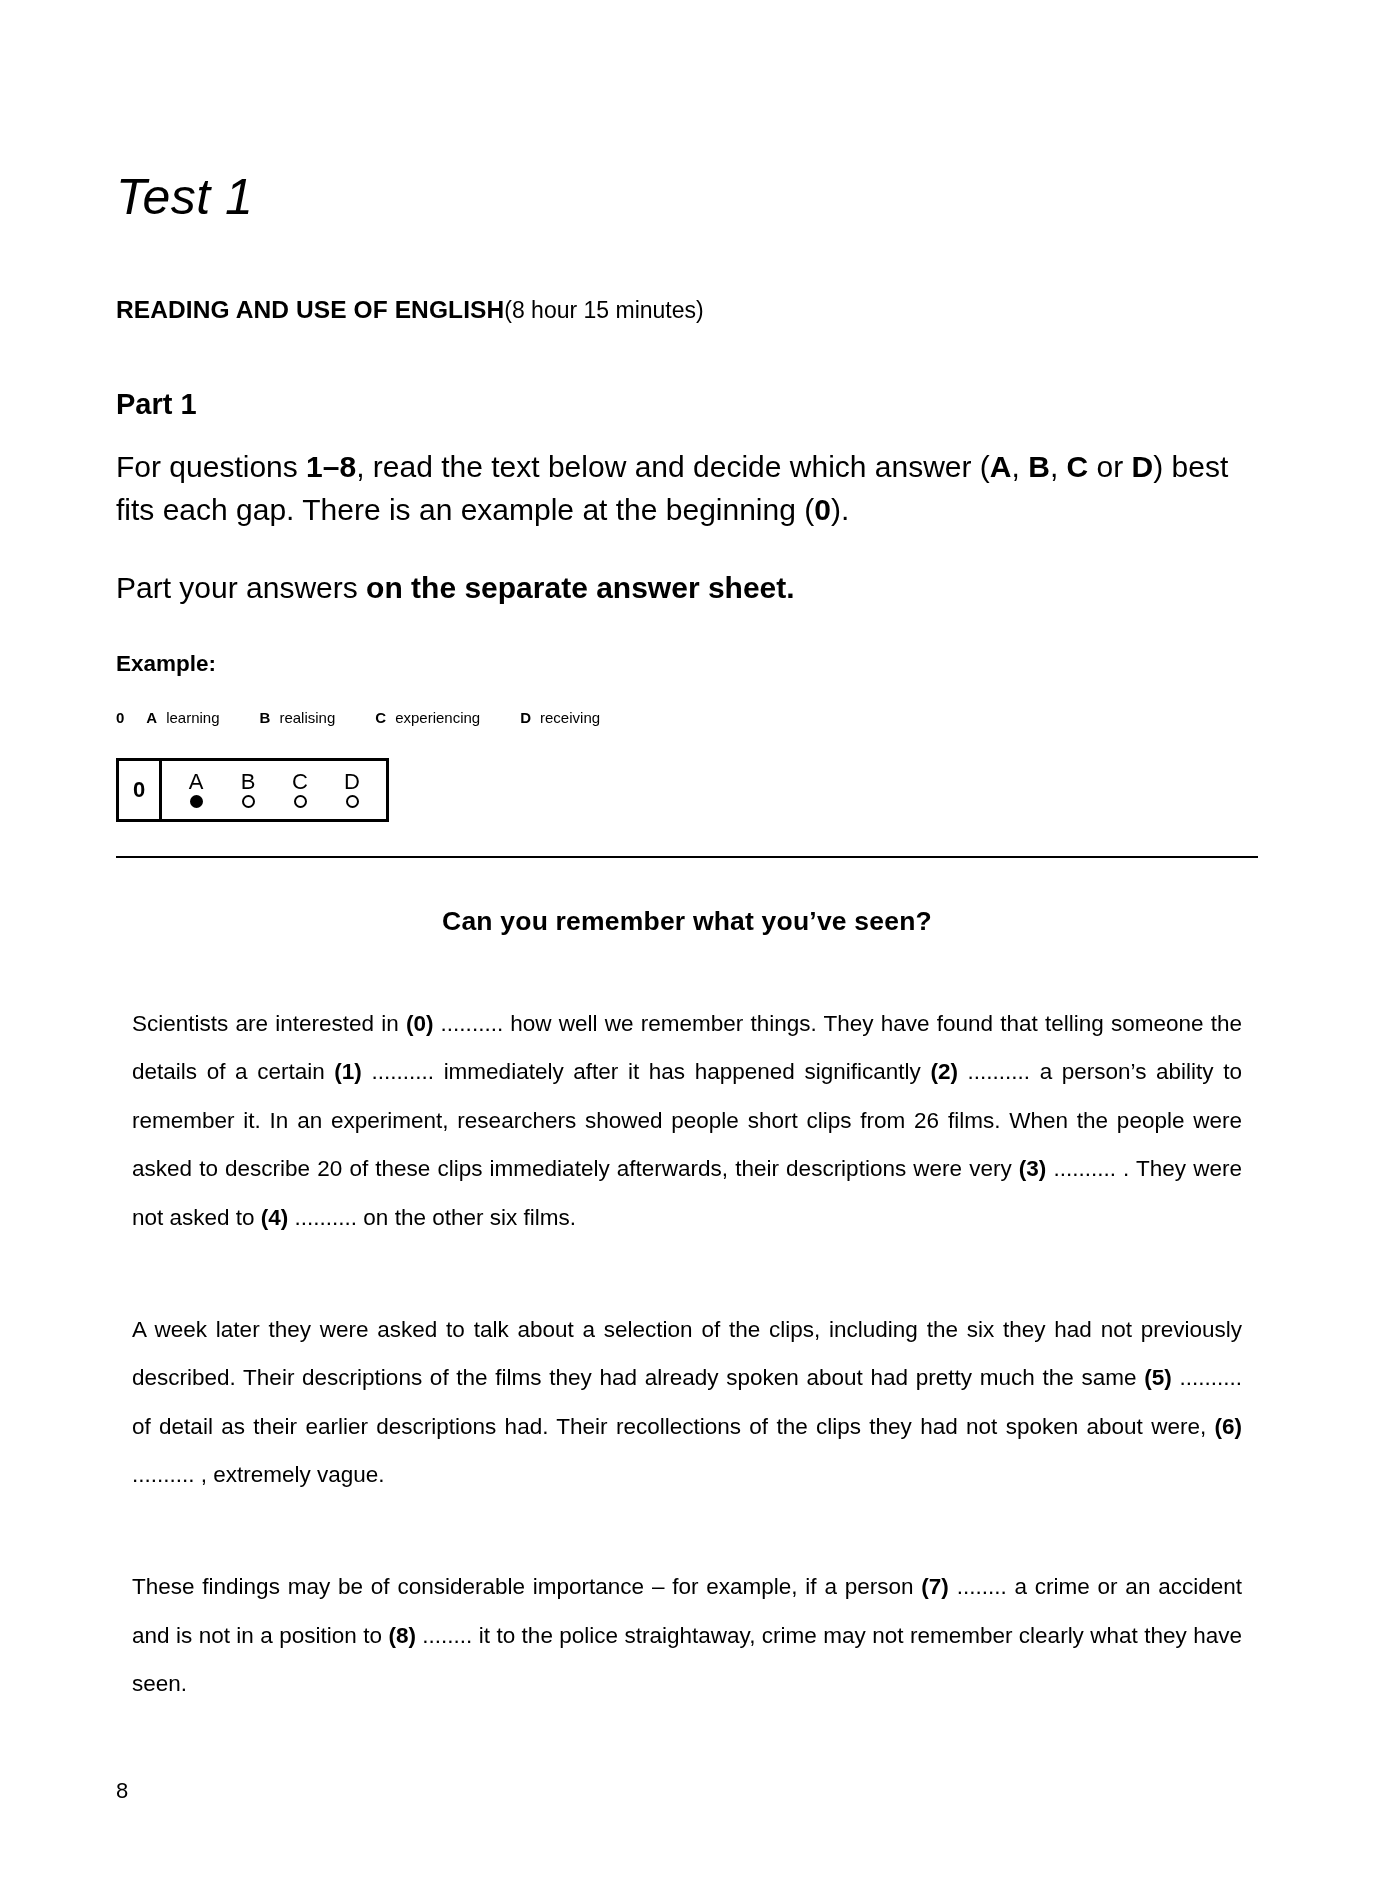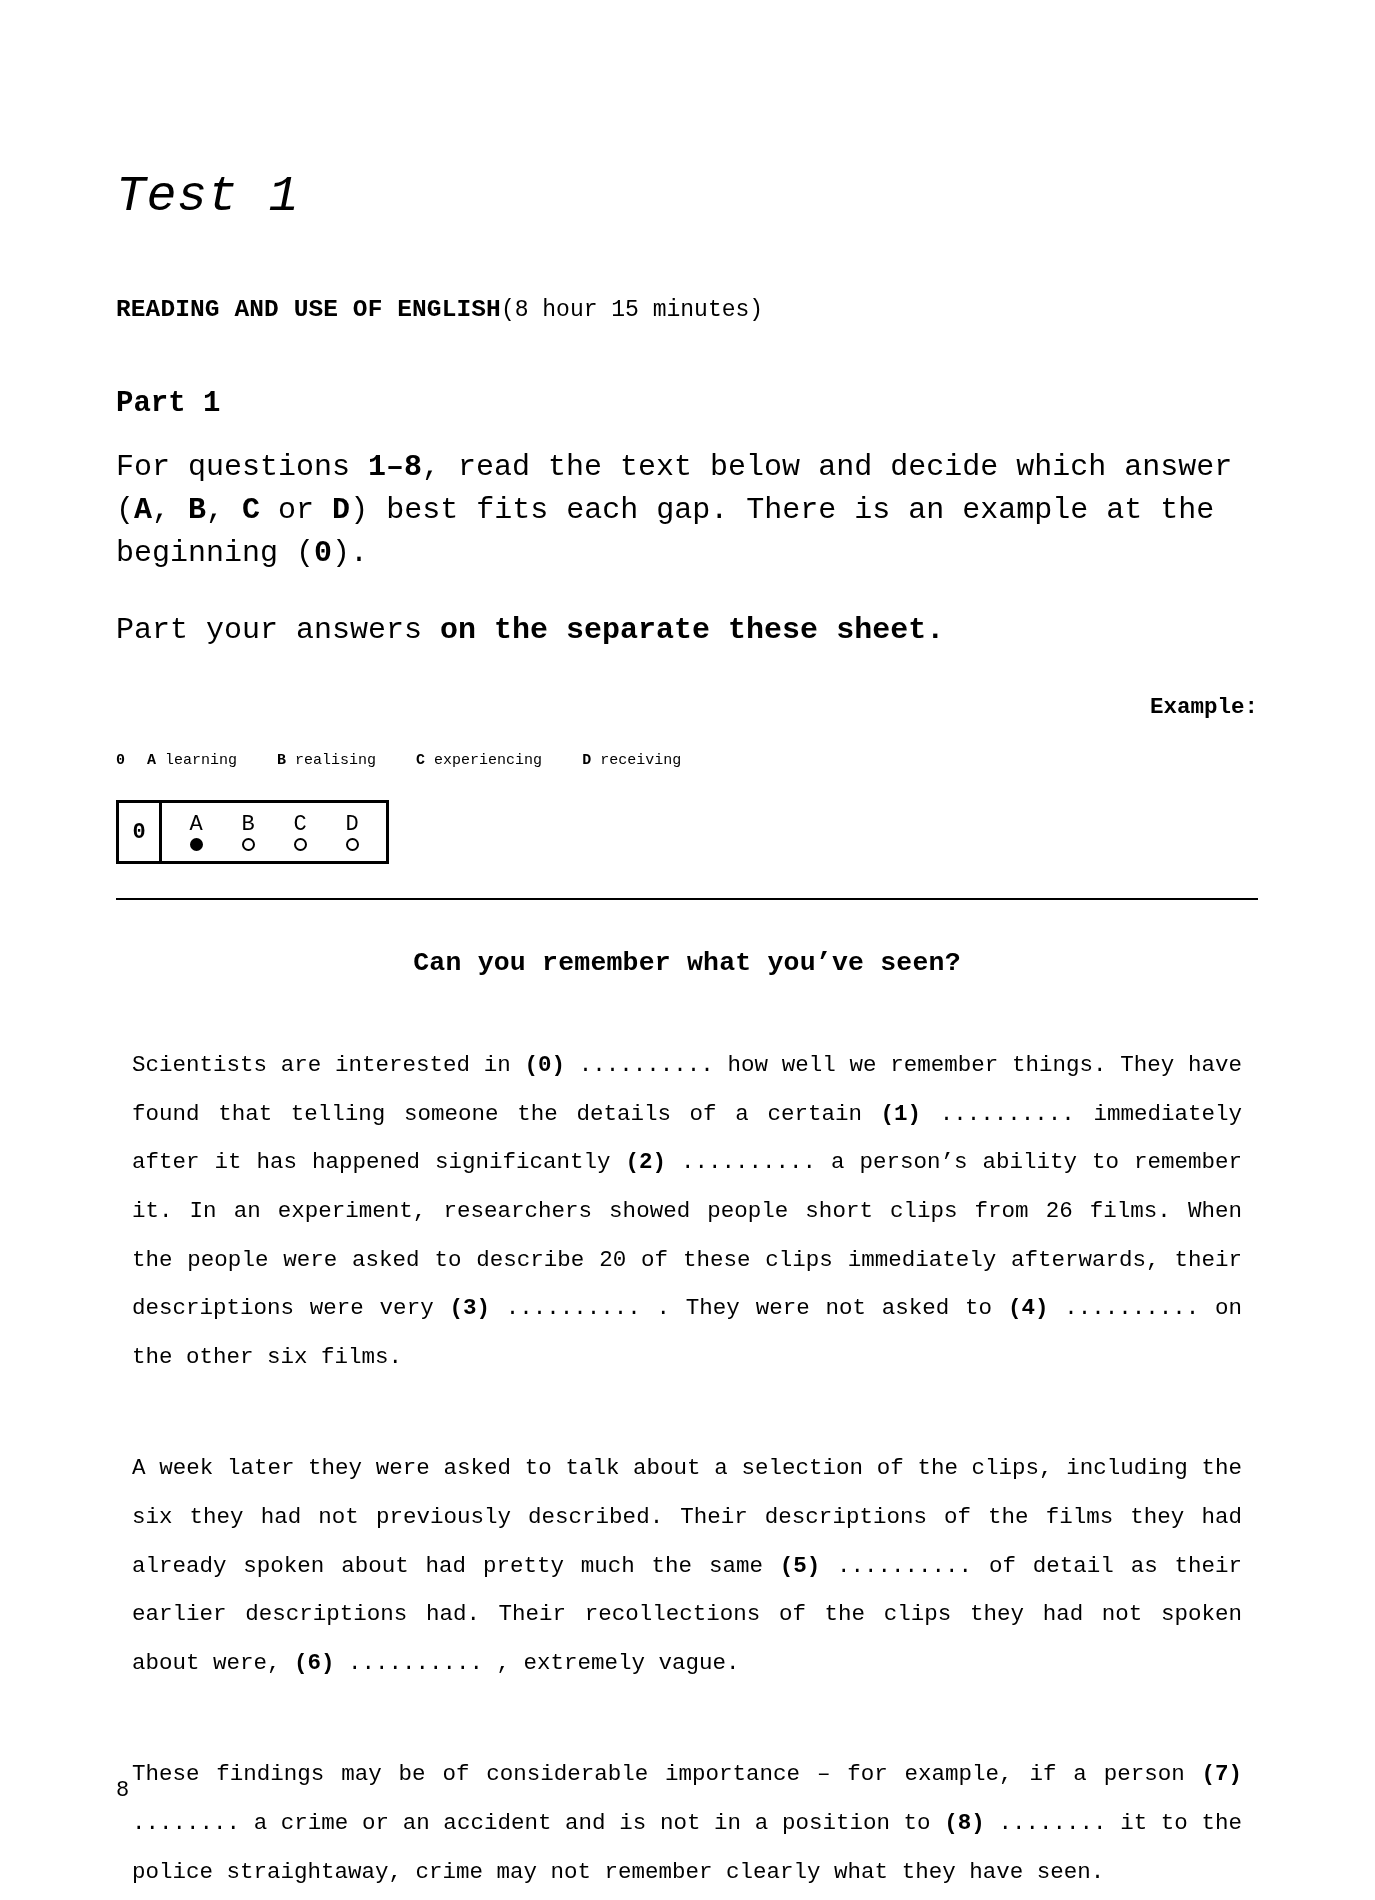--- a/index.html
+++ b/index.html
@@ -15,21 +15,20 @@
     position: relative;
     overflow: hidden;
   }
   .page {
     position: absolute;
     left: 0;
     top: 0;
     width: 1375px;
     height: 1900px;
     background: #ffffff;
-    font-family: Liberation Mono, monospace;
   }
   .content {
     position: absolute;
     left: 116px;
     top: 0;
     width: 1142px;
   }
 
   
   .test-title {
@@ -78,21 +77,20 @@
   }
   .instr b { font-weight: 700; }
 
   .instr.spaced { padding-top: 35px; }
 
   .example-label {
     margin: 0;
     padding-top: 42px;
     font-size: 22.5px;
     font-weight: 700;
-    text-align: right;
   }
 
   
   .options {
     margin: 0;
     padding-top: 31px;
     font-size: 15px;
     line-height: 1.3;
     white-space: nowrap;
   }
@@ -207,21 +205,21 @@
     <h1 class="test-title">Test 1</h1>
 
     <p class="section-head">
       <span class="bold">READING AND USE OF ENGLISH</span><span class="dur">(8 hour 15 minutes)</span>
     </p>
 
     <h2 class="part-head">Part 1</h2>
 
     <p class="instr"><span>For questions </span><b>1–8</b><span>, read the text below and decide which answer (</span><b>A</b><span>, </span><b>B</b><span>, </span><b>C</b><span> or </span><b>D</b><span>) best fits each gap. There is an example at the beginning (</span><b>0</b><span>).</span></p>
 
-    <p class="instr spaced"><span>Part your answers </span><b>on the separate these sheet.</b></p>
+    <p class="instr spaced"><span>Part your answers </span><b>on the separate answer sheet.</b></p>
 
     <p class="example-label">Example:</p>
 
     <p class="options">
       <span class="qnum">0</span><span class="opt"><span class="letter">A</span><span>learning</span></span><span class="opt"><span class="letter">B</span><span>realising</span></span><span class="opt"><span class="letter">C</span><span>experiencing</span></span><span class="opt"><span class="letter">D</span><span>receiving</span></span>
     </p>
 
     <div class="grid-wrap">
       <div class="ansgrid">
         <div class="ansgrid-inner">

